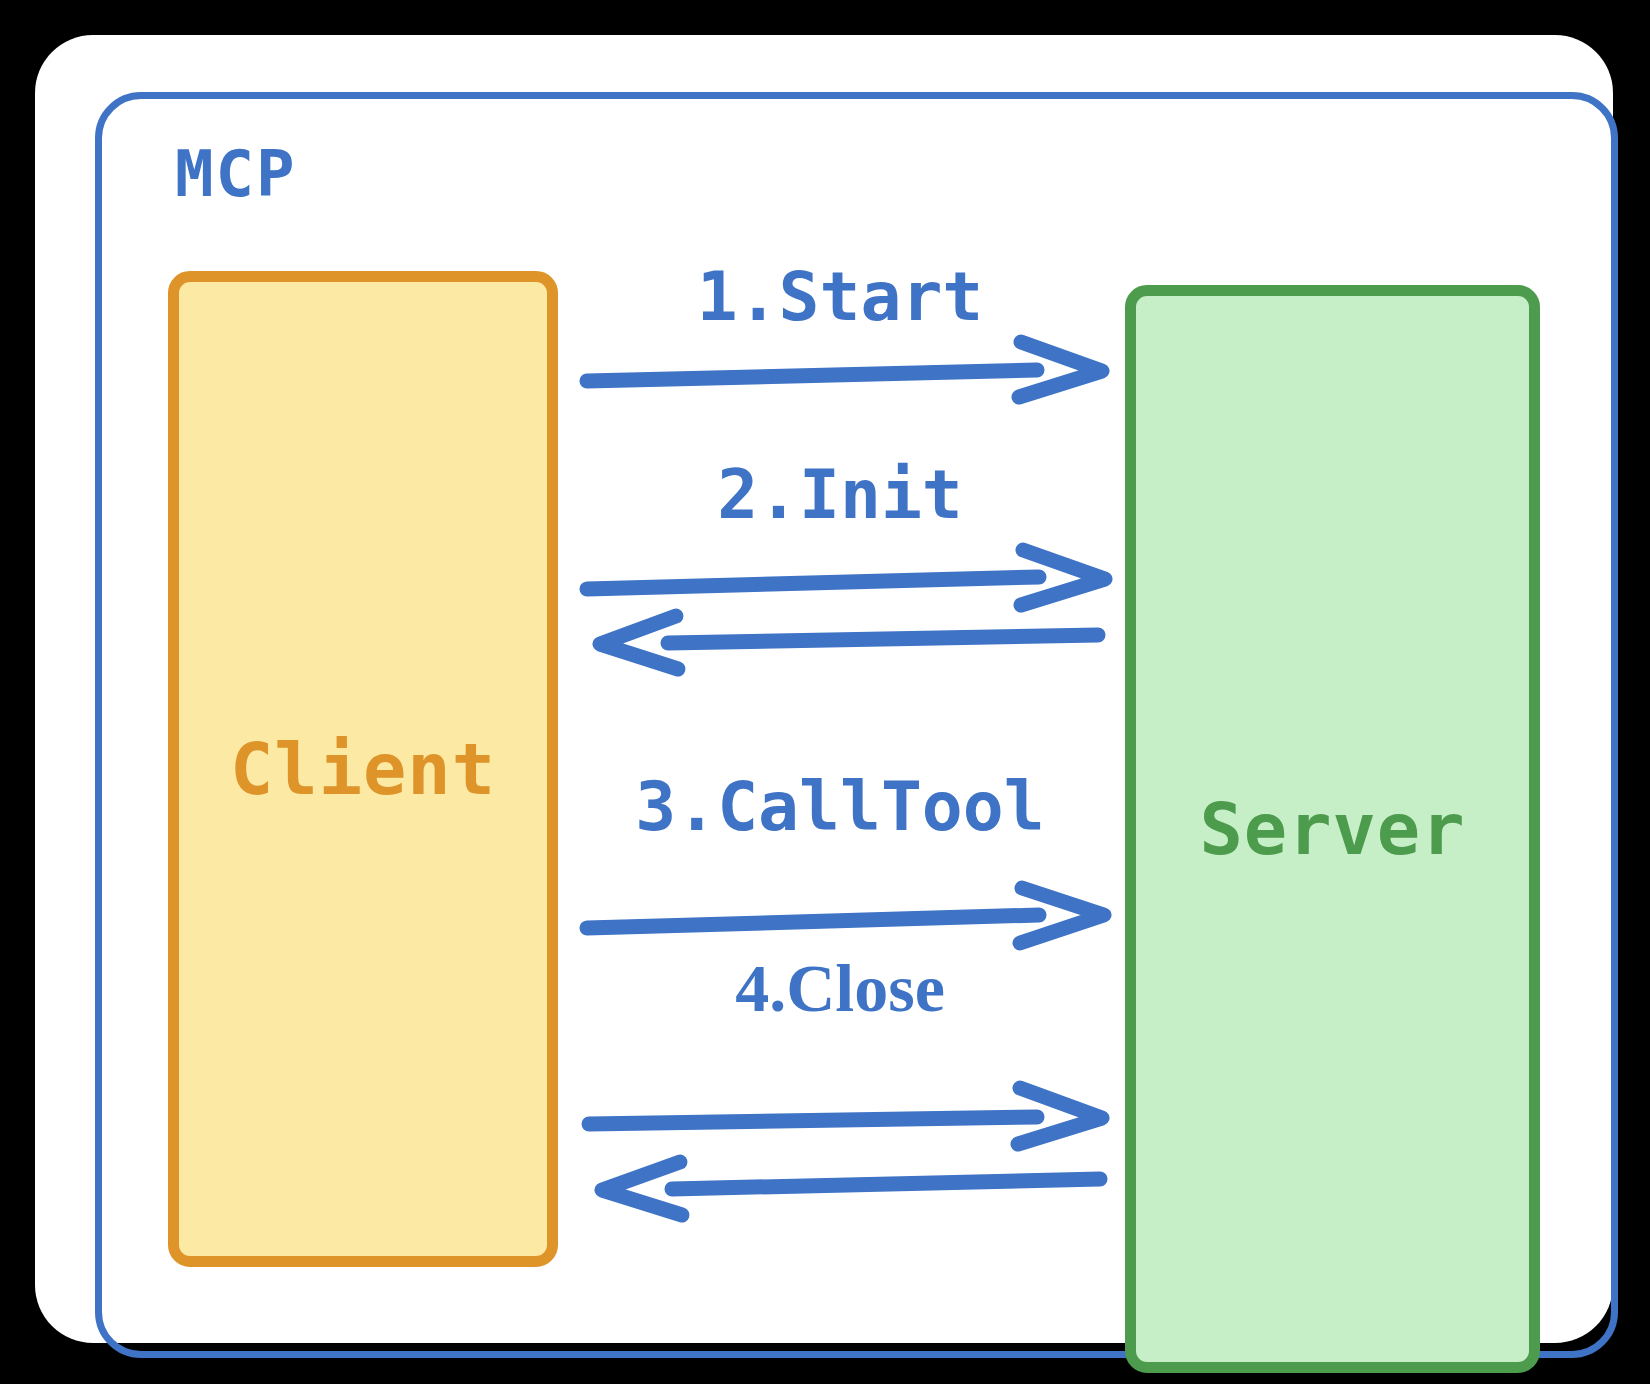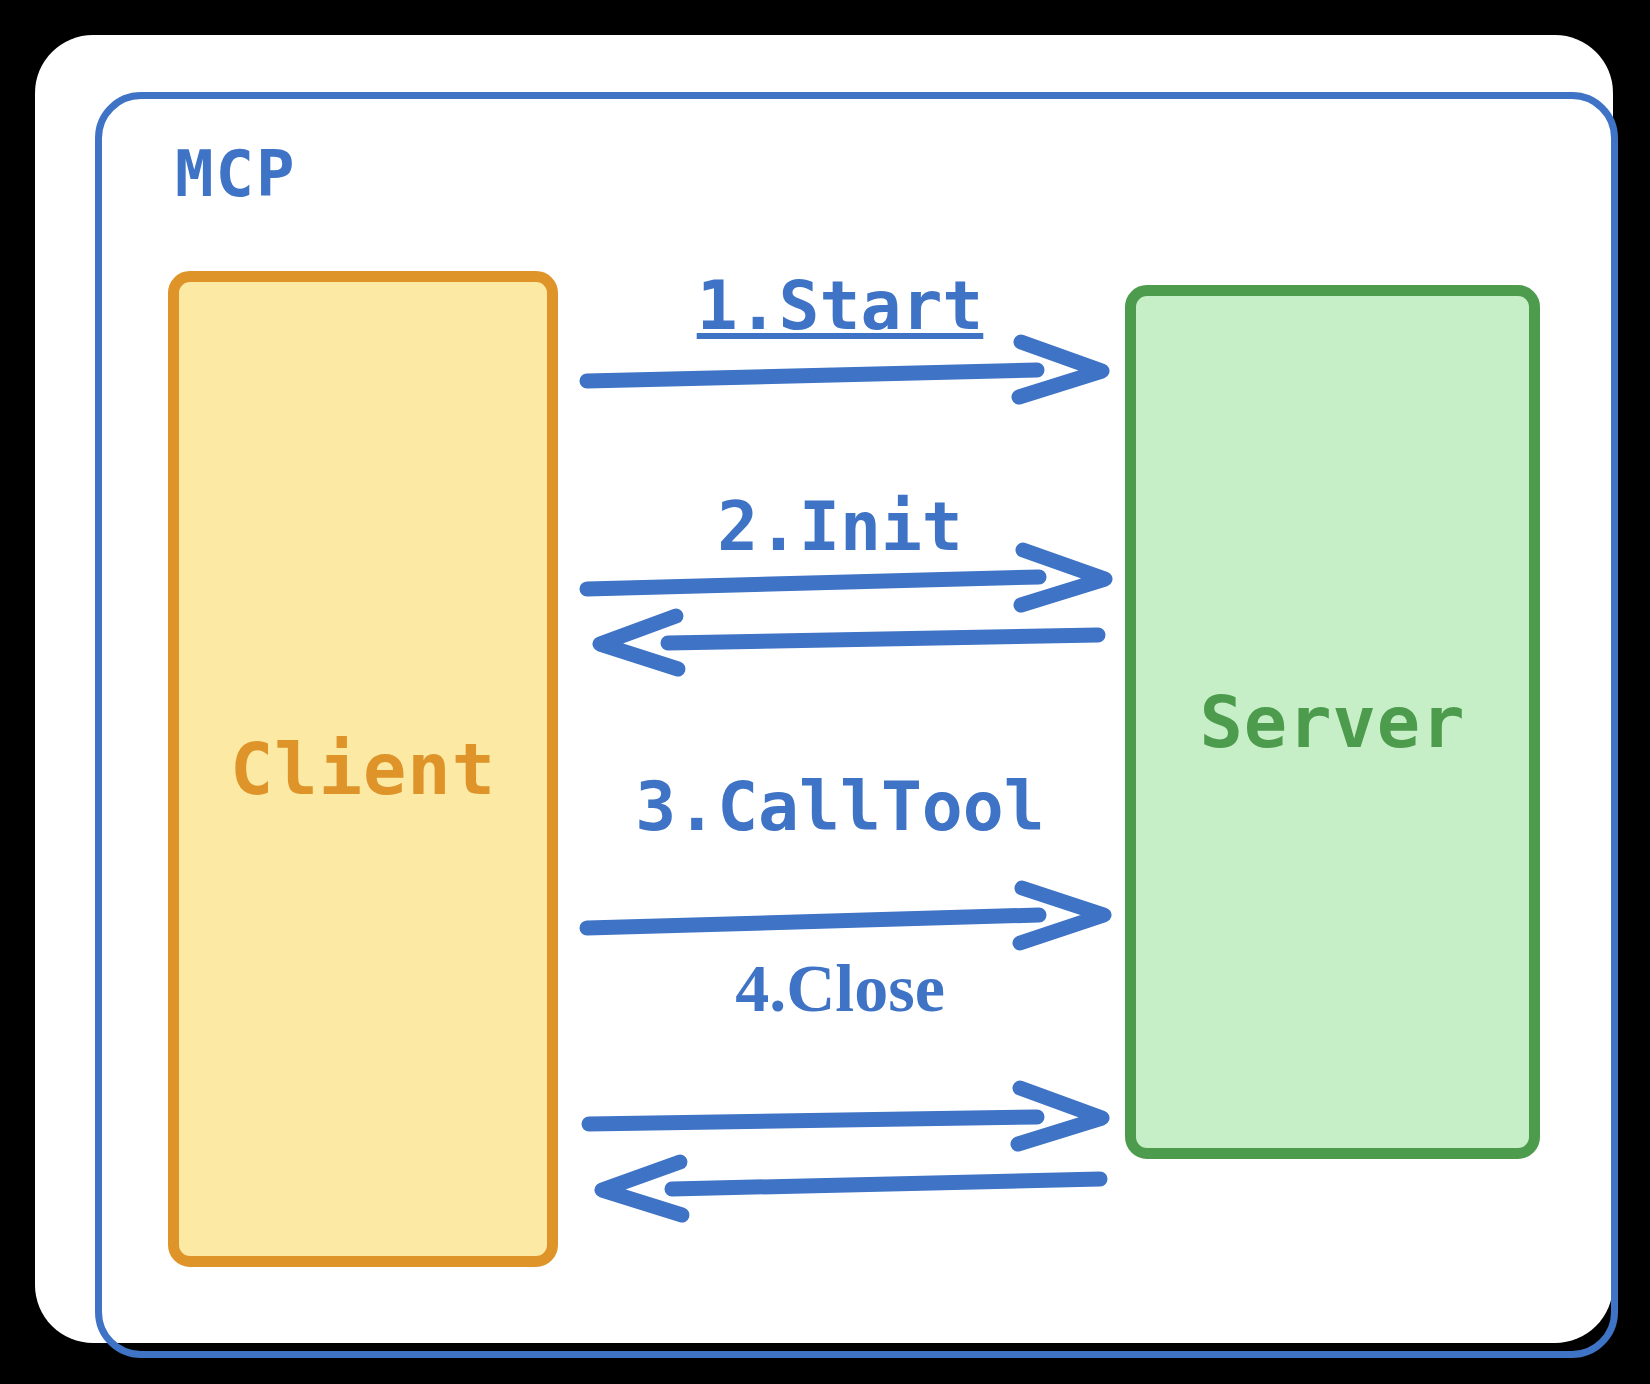--- a/index.html
+++ b/index.html
@@ -58,21 +58,21 @@
     font-weight:bold;
     letter-spacing:1px;
   }
   .client{
     left:133px;top:236px;width:390px;height:996px;
     background:var(--client-fill);
     border:11px solid var(--client-border);
   }
   .client .node-label{color:var(--client-text);}
   .server{
-    left:1090px;top:250px;width:415px;height:874px;
+    left:1090px;top:250px;width:415px;height:1088px;
     background:var(--server-fill);
     border:11px solid var(--server-border);
   }
   .server .node-label{color:var(--server-text);}
   .msg-label{
     position:absolute;
     left:545px;width:520px;height:84px;
     text-align:center;
     font-size:68px;
     font-weight:bold;
@@ -102,27 +102,27 @@
     <div class="mcp-title">MCP</div>
 
     <div class="node client">
       <span class="node-label">Client</span>
     </div>
 
     <div class="node server">
       <span class="node-label">Server</span>
     </div>
 
-    <div class="msg-label" style="top:231px;text-decoration:underline;">1.Start</div>
+    <div class="msg-label" style="top:222px;">1.Start</div>
     <svg class="arrow" style="left:540px;top:298px;" width="540" height="76" viewBox="0 0 540 76">
       <path d="M12,48 L462,37"></path>
       <path d="M446,9 L527,38 L444,64"></path>
     </svg>
 
-    <div class="msg-label" style="top:420px;margin-top:32px;">2.Init</div>
+    <div class="msg-label" style="top:420px;">2.Init</div>
     <svg class="arrow" style="left:540px;top:508px;" width="540" height="76" viewBox="0 0 540 76">
       <path d="M12,46 L464,34"></path>
       <path d="M448,7 L530,36 L446,62"></path>
     </svg>
     <svg class="arrow" style="left:545px;top:568px;" width="530" height="76" viewBox="0 0 530 76">
       <path d="M518,32 L88,40"></path>
       <path d="M96,13 L20,41 L98,66"></path>
     </svg>
 
     <div class="msg-label" style="top:732px;">3.CallTool</div>

